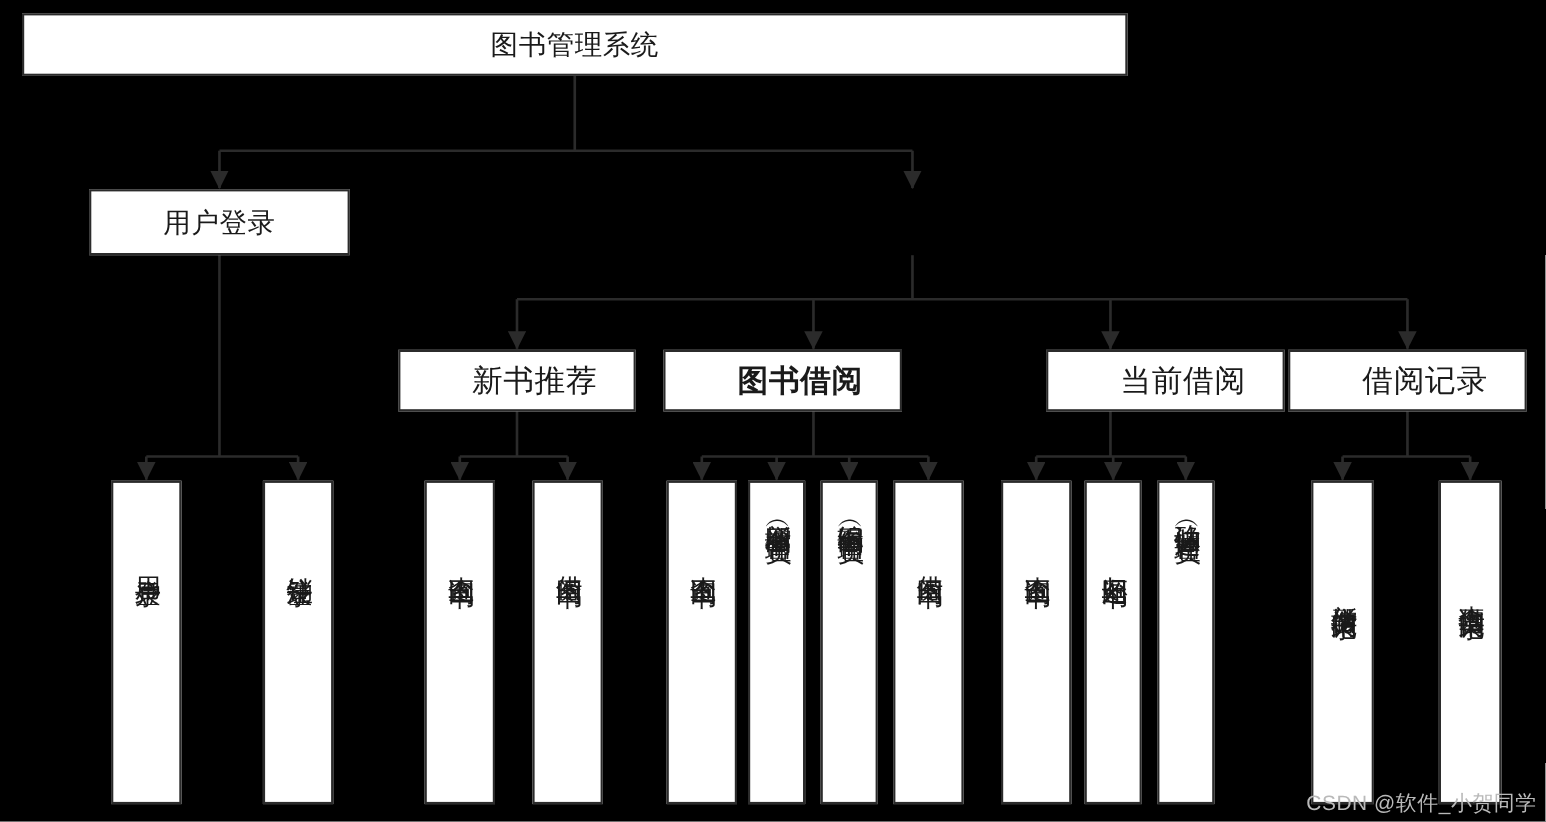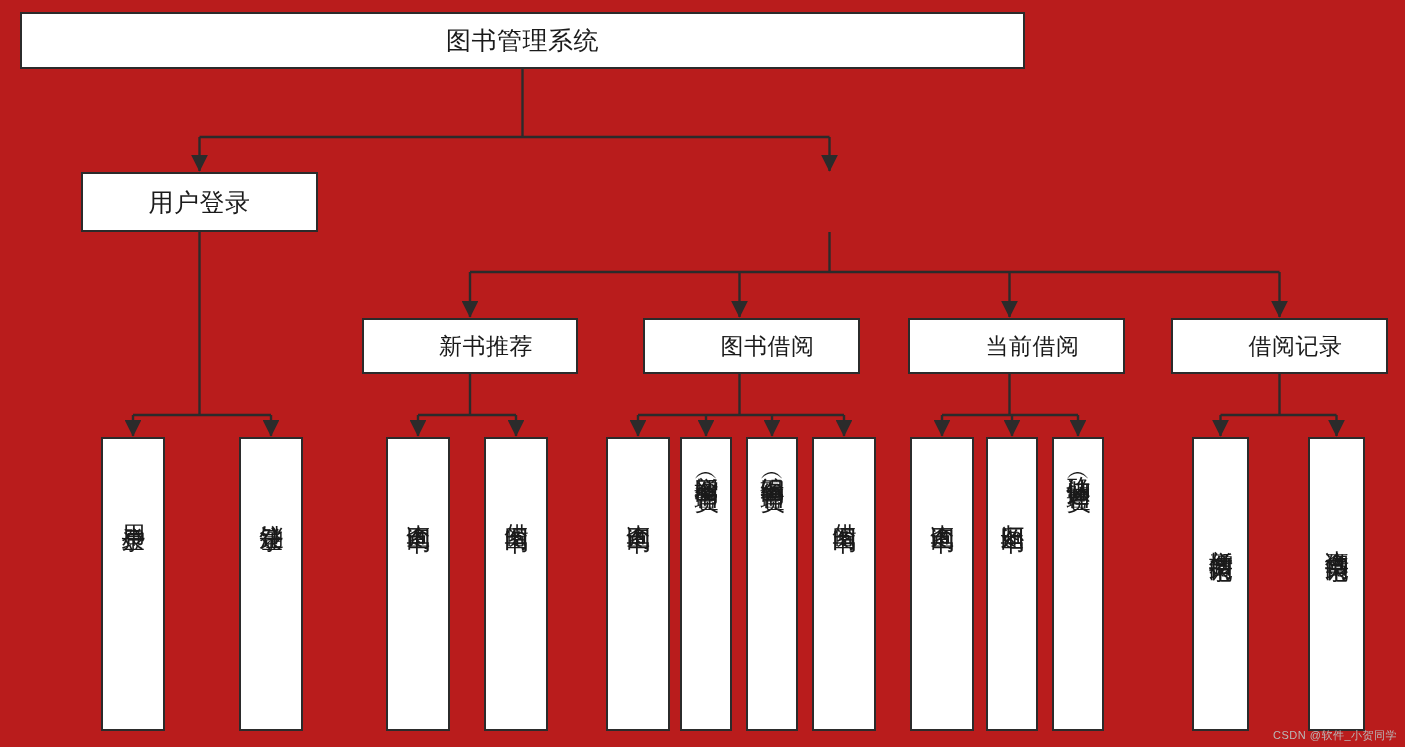--- a/index.html
+++ b/index.html
@@ -8,21 +8,21 @@
     padding: 0;
     background: #ffffff;
   }
   body {
     font-family: "Liberation Sans", "DejaVu Sans", sans-serif;
   }
   #diagram-canvas {
     position: relative;
     width: 1405px;
     height: 747px;
-    background: #b91c1c;
+    background: #000000;
     overflow: hidden;
   }
   #edge-layer {
     position: absolute;
     left: 0;
     top: 0;
     width: 1405px;
     height: 747px;
     pointer-events: none;
   }
@@ -37,42 +37,42 @@
     color: #1a1a1a;
   }
   .node .node-label {
     display: block;
     text-align: center;
     white-space: nowrap;
     letter-spacing: 0.5px;
   }
   .node-root .node-label { font-size: 25px; }
   .node-l2 .node-label { font-size: 25px; }
-  .node-l3 .node-label { font-size: 23px; margin-left: 32px; }
+  .node-l3 .node-label { font-size: 28px; margin-left: 32px; }
   .node-leaf {
     padding-top: 14px;
     align-items: flex-start;
   }
   .node-leaf .node-label {
     writing-mode: vertical-rl;
     text-orientation: upright;
     font-size: 24px;
     line-height: 1.12;
     letter-spacing: 2px;
     white-space: nowrap;
     max-height: 276px;
   }
   .node-leaf.leaf-mid .node-label { margin-top: 52px; }
   .node-leaf.leaf-low .node-label { margin-top: 78px; }
   .node-leaf.leaf-top .node-label { margin-top: 4px; }
   #watermark {
     position: absolute;
     right: 8px;
     bottom: 4px;
-    font-size: 11px;
+    font-size: 19px;
     color: #b9b9b9;
     white-space: nowrap;
     letter-spacing: 0.5px;
     pointer-events: none;
   }
 </style>
 </head>
 <body>
 
 <div id="diagram-canvas">
@@ -124,24 +124,24 @@
     <span class="node-label">图书管理系统</span>
   </div>
 
   <div class="node node-l2" style="left:81px; top:172px; width:237px; height:60px;">
     <span class="node-label">用户登录</span>
   </div>
 
   <div class="node node-l3" style="left:362px; top:318px; width:216px; height:56px;">
     <span class="node-label">新书推荐</span>
   </div>
-  <div class="node node-l3" style="left:643px; top:318px; width:217px; height:56px;">
+  <div class="node node-l3" style="left:603px; top:318px; width:217px; height:56px;font-weight:bold;">
     <span class="node-label">图书借阅</span>
   </div>
-  <div class="node node-l3" style="left:908px; top:318px; width:217px; height:56px;">
+  <div class="node node-l3" style="left:951px; top:318px; width:217px; height:56px;">
     <span class="node-label">当前借阅</span>
   </div>
   <div class="node node-l3" style="left:1171px; top:318px; width:217px; height:56px;font-family:Liberation Serif, serif;">
     <span class="node-label">借阅记录</span>
   </div>
 
   <div class="node node-leaf leaf-mid" style="left:101px; top:437px; width:64px; height:294px;">
     <span class="node-label">用户登录</span>
   </div>
   <div class="node node-leaf leaf-mid" style="left:239px; top:437px; width:64px; height:294px;">

